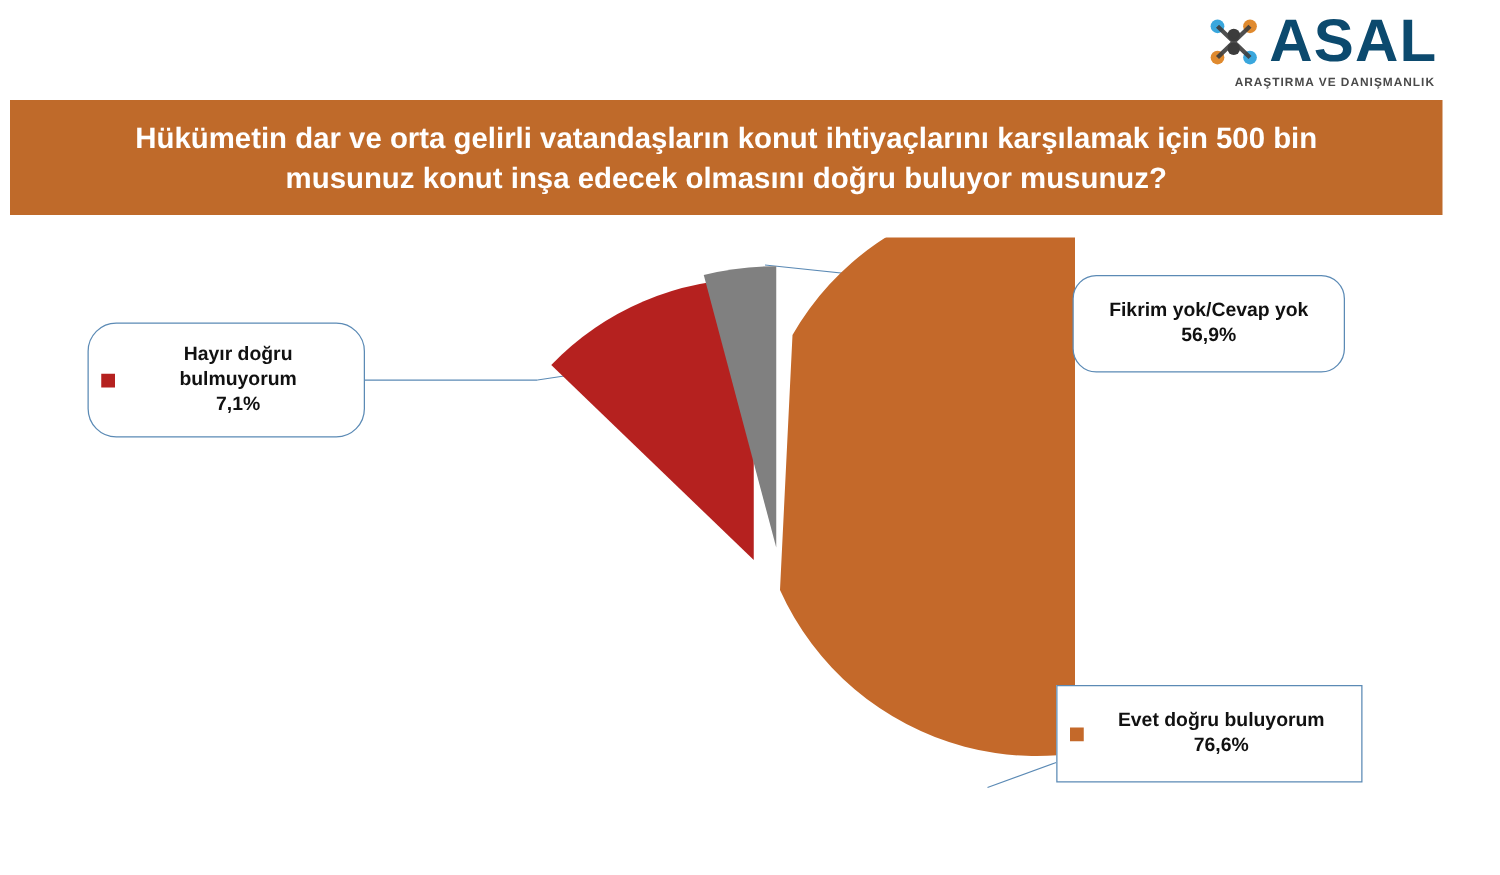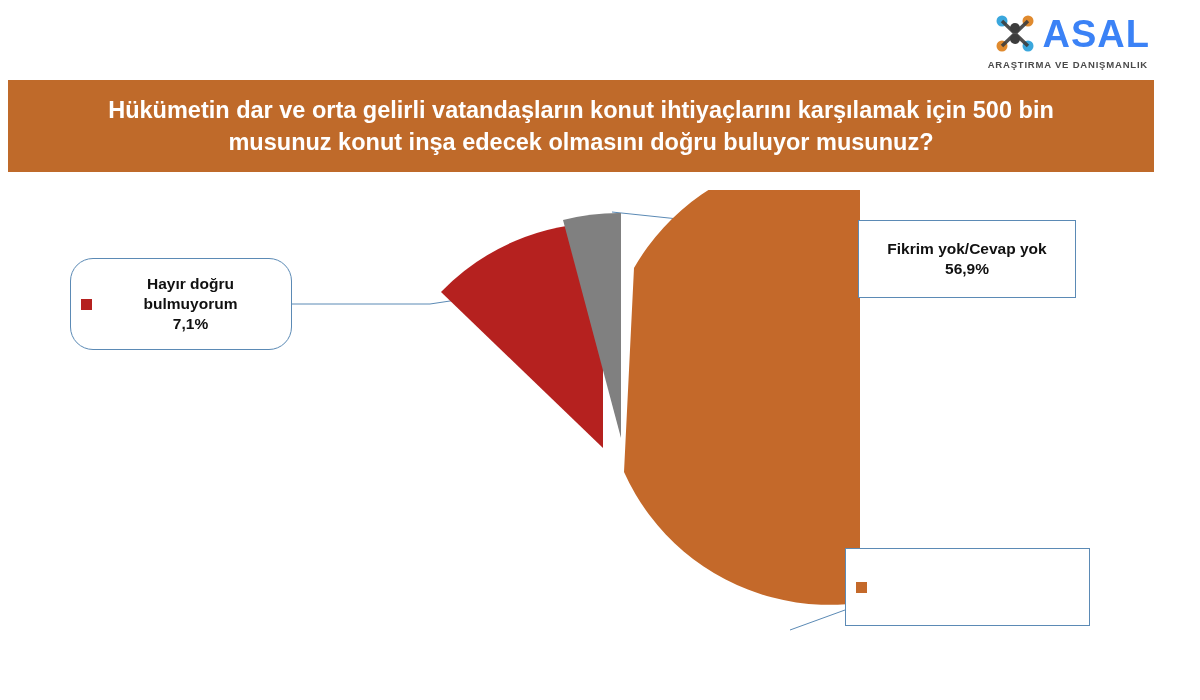--- a/index.html
+++ b/index.html
@@ -31,24 +31,24 @@
     display: flex;
     align-items: center;
     gap: 6px;
   }
   #logo-mark {
     width: 44px;
     height: 44px;
     position: relative;
   }
   #logo-text {
-    font-size: 38px;
+    font-size: 48px;
     font-weight: bold;
     letter-spacing: 1px;
-    color: #3b82f6;
+    color: #0c4a6e;
     line-height: 1;
   }
   #logo-sub {
     font-size: 9.5px;
     letter-spacing: 0.8px;
     color: #4a4a4a;
     margin-top: 3px;
     margin-right: 2px;
     font-weight: bold;
   }
@@ -130,20 +130,21 @@
     top: 78px;
     width: 222px;
     height: 92px;
     border-radius: 23px;
   }
   #callout-fikrim {
     left: 858px;
     top: 40px;
     width: 218px;
     height: 78px;
+    border-radius: 19px;
   }
   #callout-evet {
     left: 845px;
     top: 368px;
     width: 245px;
     height: 78px;
   }
 </style>
 </head>
 <body>
@@ -204,15 +205,19 @@
 
   <div class="callout" id="callout-fikrim">
     <span class="callout-text">
       <span>Fikrim yok/Cevap yok</span>
       <span class="pct">56,9%</span>
     </span>
   </div>
 
   <div class="callout" id="callout-evet">
     <span class="swatch" style="background:#c4692a"></span>
+    <span class="callout-text">
+      <span>Evet doğru buluyorum</span>
+      <span class="pct">76,6%</span>
+    </span>
   </div>
 
 </div>
 
 </body></html>

